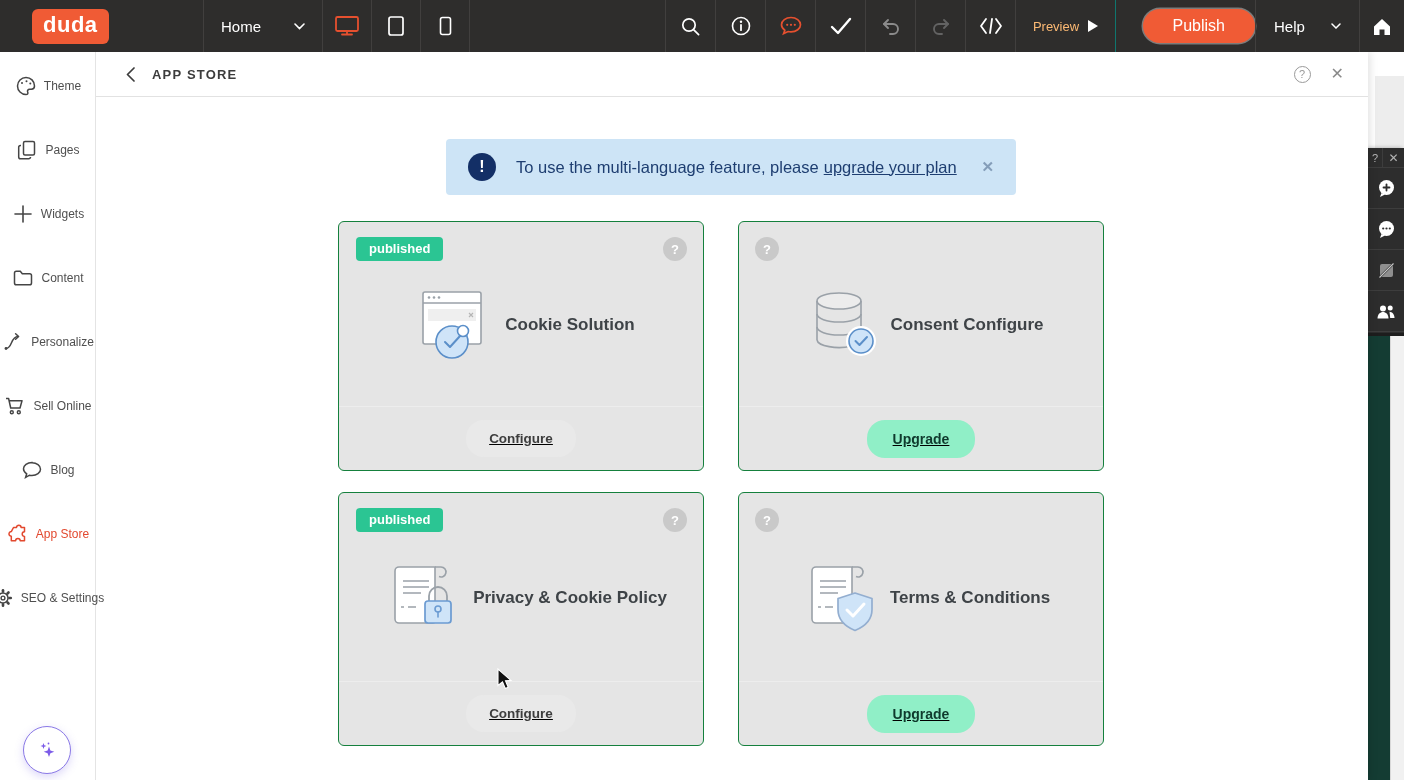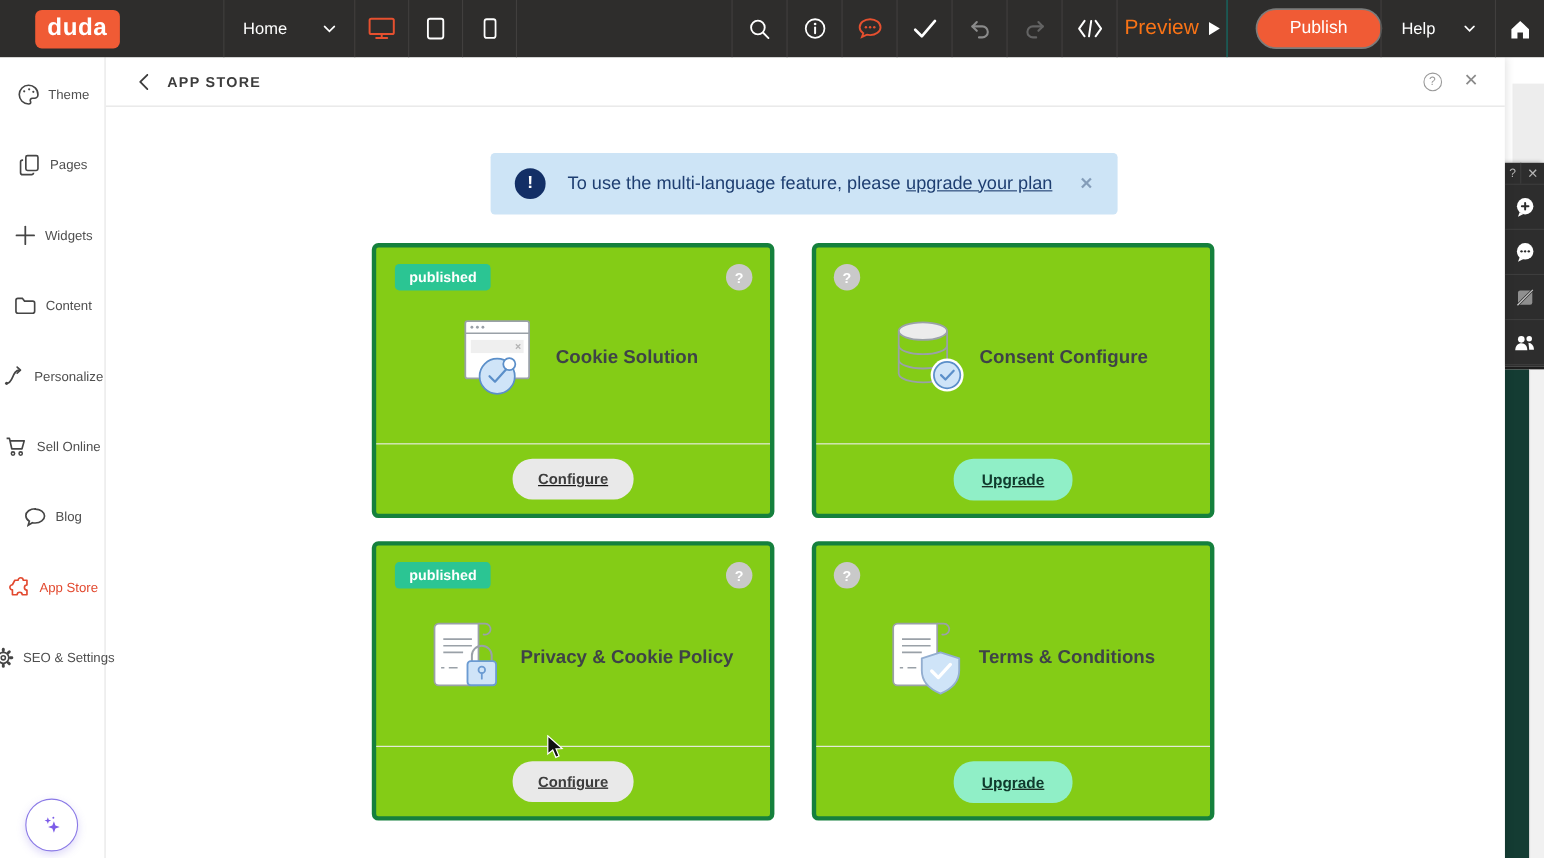--- a/index.html
+++ b/index.html
@@ -7,21 +7,21 @@
 
   
   .topbar { position:absolute; top:0; left:0; width:1404px; height:52px; background:#2e2d2c; display:flex; align-items:stretch; z-index:50; }
   .tb-cell { display:flex; align-items:center; justify-content:center; }
   .logo-wrap { width:203px; display:flex; align-items:center; padding-left:32px; }
   .logo { background:#f05b35; color:#fff; font-weight:bold; font-size:22px; letter-spacing:.5px; padding:5px 11px 8px; border-radius:6px; line-height:1; }
   .home-cell { width:120px; justify-content:space-between; padding:0 17px; border-left:1px solid #413f3e; border-right:1px solid #413f3e; color:#fff; font-size:15px; cursor:pointer; }
   .dev-cell { width:49px; border-right:1px solid #413f3e; cursor:pointer; }
   .tb-spacer { flex:1; }
   .icon-cell { width:50px; border-left:1px solid #413f3e; cursor:pointer; }
-  .preview-cell { width:100px; border-left:1px solid #413f3e; color:#f97316; font-size:19px; gap:9px; cursor:pointer; }
+  .preview-cell { width:100px; border-left:1px solid #413f3e; color:#fdba74; font-size:13px; gap:9px; cursor:pointer; }
   .publish-wrap { width:140px; border-left:1px solid #0f766e;justify-content:flex-end; }
   .publish-btn { background:#f05b35; color:#fff; font-size:16px; font-weight:500; border:none; border-radius:18px; padding:8px 30px; cursor:pointer; box-shadow:0 0 0 1.5px rgba(190,190,190,.55); }
   .help-cell { width:105px; border-left:1px solid #413f3e; border-right:1px solid #413f3e; color:#fff; font-size:15px; justify-content:space-between; padding:0 18px; cursor:pointer; }
   .home-icon-cell { width:44px; cursor:pointer; }
 
   
   .sidebar { position:absolute; top:52px; left:0; width:96px; height:728px; background:#fff; border-right:1px solid #e4e4e4; z-index:40; }
   .sb-item { height:64px; display:flex; flex-direction:row; align-items:center; justify-content:center; gap:6px; cursor:pointer; padding-top:4px; }
   .sb-item span.lbl { font-size:12px; color:#4f4f4f; white-space:nowrap; }
   .sb-item.active span.lbl { color:#e2492f; }
@@ -36,21 +36,21 @@
   .ph-close { color:#8a8a8a; font-size:16px; cursor:pointer; line-height:1; }
 
   
   .banner { position:absolute; left:350px; top:87px; width:570px; height:56px; background:#cde4f6; border-radius:4px; display:flex; align-items:center; padding:0 22px 0 22px; }
   .banner-dot { width:28px; height:28px; border-radius:50%; background:#132f66; color:#fff; font-weight:bold; font-size:16px; display:flex; align-items:center; justify-content:center; flex:none; }
   .banner-text { margin-left:20px; font-size:16.5px; color:#1e3e71; }
   .banner-text a { color:#1e3e71; text-decoration:underline; margin-left:5px; cursor:pointer; }
   .banner-close { margin-left:auto; color:#849db9; font-size:15px; font-weight:bold; cursor:pointer; }
 
   
-  .card { position:absolute; width:366px; background:#84cc16; border:4px solid #15803d; border-radius:6px; }
+  .card { position:absolute; width:366px; background:#e5e5e5; border:1px solid #15803d; border-radius:6px; }
   .card.c1 { left:242px; top:169px; height:250px; }
   .card.c2 { left:642px; top:169px; height:250px; }
   .card.c3 { left:242px; top:440px; height:254px; }
   .card.c4 { left:642px; top:440px; height:254px; }
   .card-footer { position:absolute; left:0; right:0; bottom:0; height:64px; border-top:1px solid #ededed; display:flex; align-items:center; justify-content:center;text-decoration:underline; }
   .card-center { position:absolute; left:0; right:0; top:0; bottom:64px; display:flex; flex-direction:row; align-items:center; justify-content:center; gap:8px; padding-top:22px; }
   .card-title { font-size:17px; font-weight:bold; color:#3e4347; }
   .badge { position:absolute; left:17px; top:15px; background:#2bc593; color:#fff; font-size:13px; font-weight:bold; padding:4px 13px 5px; border-radius:4px; }
   .help-circle { position:absolute; top:15px; width:24px; height:24px; border-radius:50%; background:#c9c9c9; color:#fff; font-size:13px; font-weight:bold; display:flex; align-items:center; justify-content:center; cursor:pointer; }
   .help-circle.hr { right:16px; } .help-circle.hl { left:16px; }

